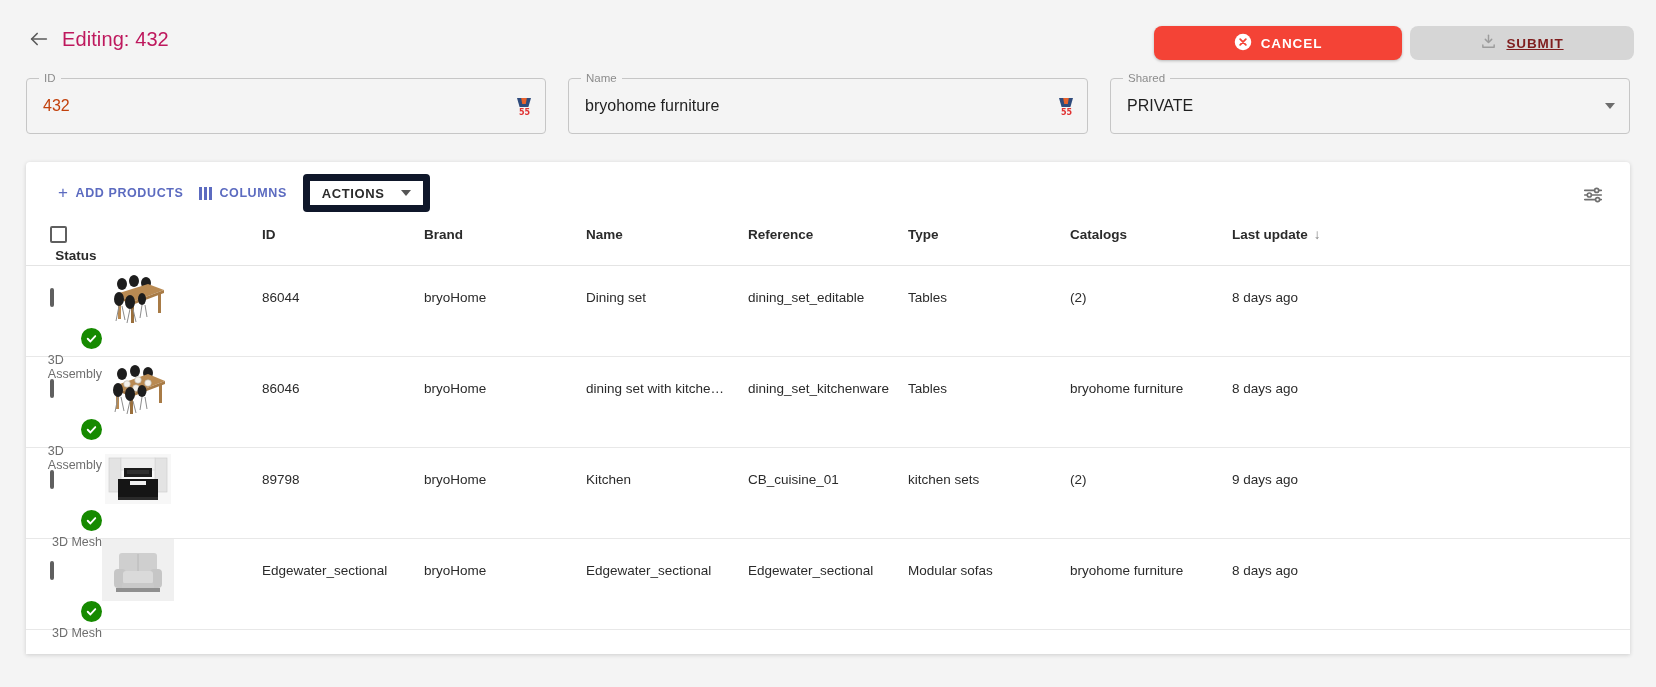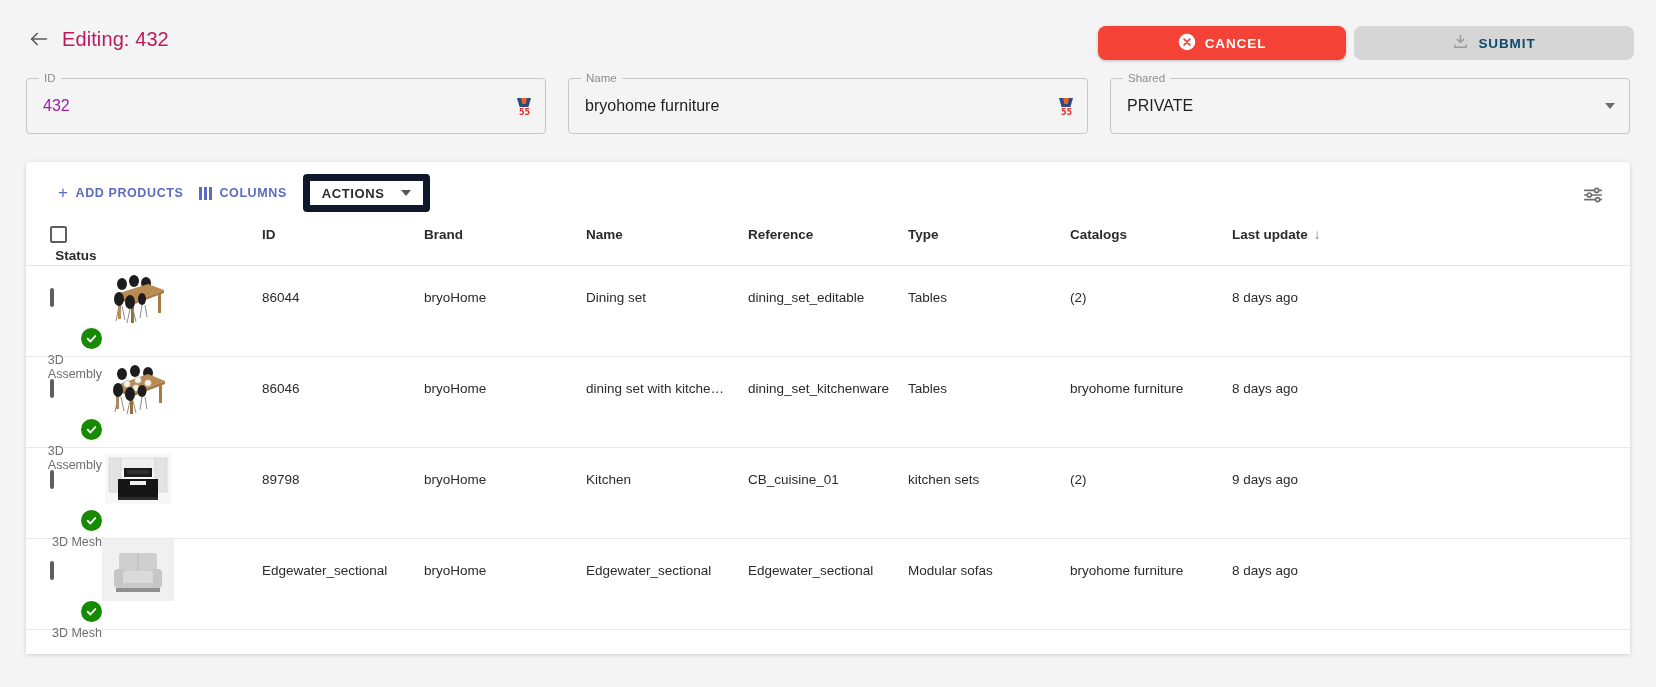--- a/index.html
+++ b/index.html
@@ -55,24 +55,25 @@
     cursor: pointer;
     padding: 0 16px;
   }
   .btn-cancel {
     width: 248px;
     background: #f44336;
     color: #ffffff;
     box-shadow: 0 1px 3px rgba(0,0,0,0.25);
   }
   .btn-submit {
-    width: 280px;
+    width: 224px;
     background: #d6d6d6;
-    color: #0c4a6e;
+    color: #7f1d1d;
     cursor: default;
+    text-decoration: underline;
   }
   .btn svg { flex: none; }
 
   
   .form-row {
     display: flex;
     gap: 22px;
     padding: 0 26px;
     padding-bottom: 28px;
   }
@@ -94,21 +95,21 @@
     background: #f4f4f4;
     padding: 0 5px;
     font-size: 11.5px;
     color: #8c8c8c;
     line-height: 14px;
   }
   .field-value {
     font-size: 16px;
     color: #1f1f1f;
   }
-  .field-value.placeholder { color: #a21caf; }
+  .field-value.placeholder { color: #c2410c; }
 
   
   .ext-badge {
     position: absolute;
     right: 12px;
     top: 50%;
     transform: translateY(-50%);
     width: 18px; height: 20px;
     cursor: pointer;
   }

